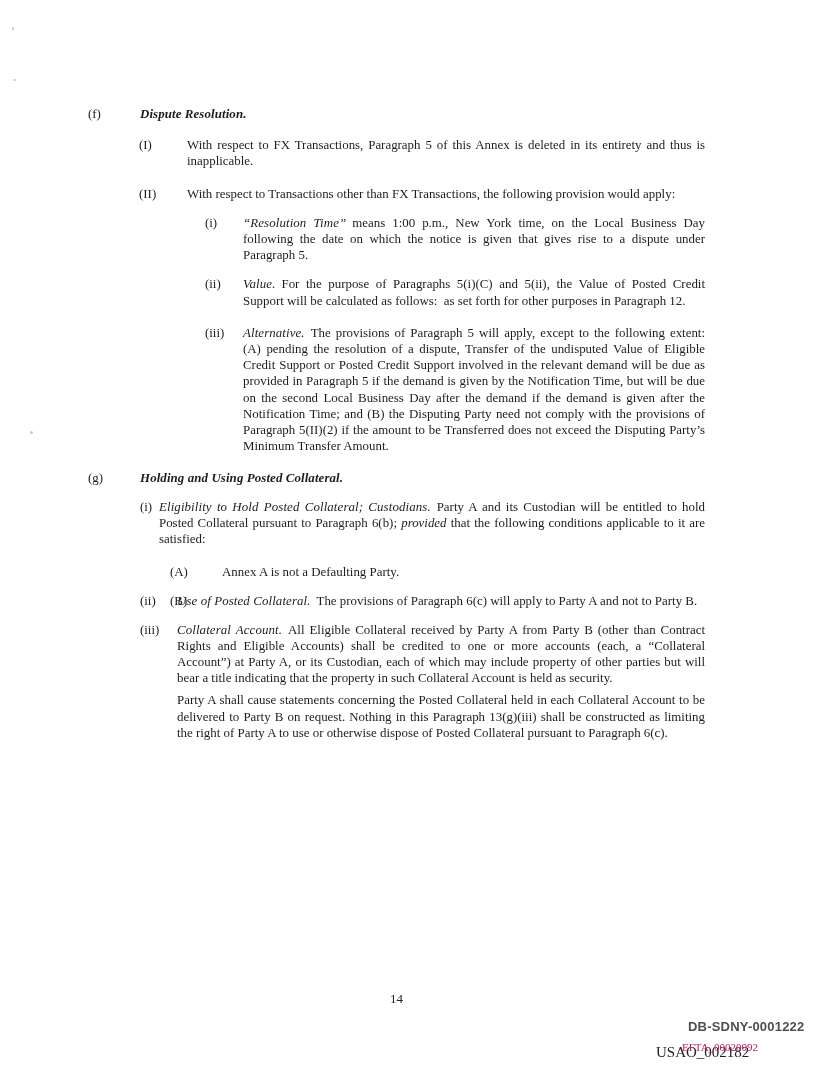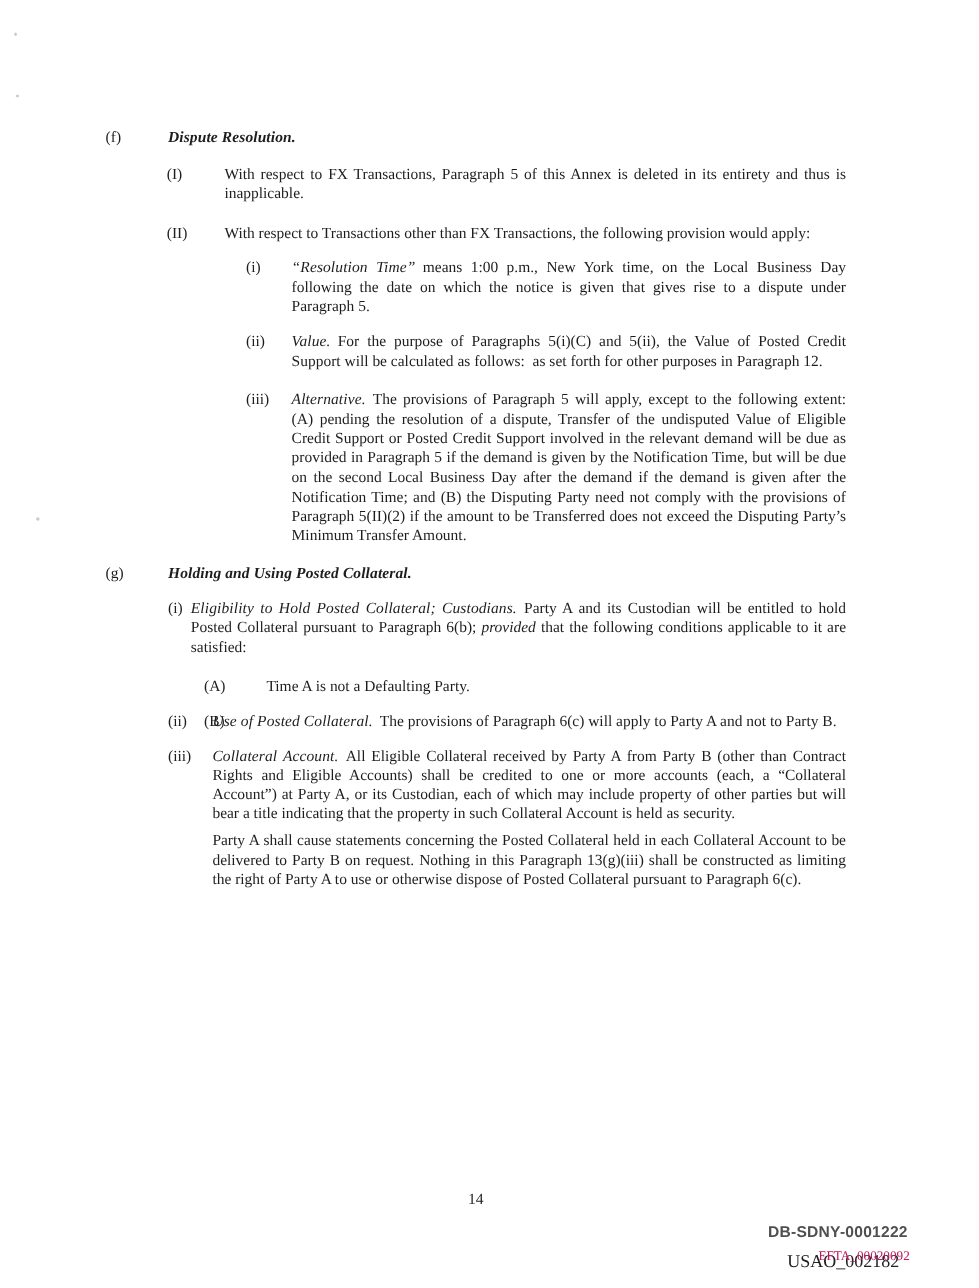--- a/index.html
+++ b/index.html
@@ -43,21 +43,21 @@
     position:absolute;left:88px;top:951px;width:617px;
     text-align:center;font-size:13px;color:#262626;margin-top:40px;
   }
   .foot-conf{
     position:absolute;left:35px;top:1022px;
     font-family:"Liberation Sans","DejaVu Sans",sans-serif;
     font-size:12.5px;letter-spacing:0.3px;color:#1f1f1f;white-space:nowrap;
   }
   .bates-usao{position:absolute;left:656px;top:1006px;font-size:15px;color:#202020;white-space:nowrap;margin-top:38px;}
   .bates-db{
-    position:absolute;left:640px;top:1019px;
+    position:absolute;left:688px;top:1019px;
     font-family:"Liberation Sans","DejaVu Sans",sans-serif;
     font-size:13px;font-weight:bold;letter-spacing:0.2px;color:#4f4f4f;white-space:nowrap;
   }
   .bates-efta{position:absolute;left:682px;top:1041px;font-size:11px;color:#be185d;white-space:nowrap;}
   .speck{position:absolute;background:#9a9a9a;border-radius:50%;}
   #speck1{left:12px;top:27px;width:2px;height:3px;opacity:.55;}
   #speck2{left:13px;top:79px;width:3px;height:2px;opacity:.5;}
   #speck3{left:30px;top:431px;width:3px;height:3px;opacity:.5;}
 </style>
 </head>
@@ -101,21 +101,21 @@
       <span class="sec-marker">(g)</span>
       <span class="shead">Holding and Using Posted Collateral.</span>
     </div>
 
     <div class="gi mt12">
       <span class="marker">(i)</span><span class="lead">Eligibility to Hold Posted Collateral; Custodians.</span><span>Party A and its Custodian will be entitled to hold Posted Collateral pursuant to Paragraph 6(b); </span><em>provided</em><span> that the following conditions applicable to it are satisfied:</span>
     </div>
 
     <div class="gAB mt17">
       <span class="marker">(A)</span>
-      <span>Time A is not a Defaulting Party.</span>
+      <span>Annex A is not a Defaulting Party.</span>
     </div>
 
     <div class="gAB mt13">
       <span class="marker">(B)</span>
     </div>
 
 
     <div class="g23 mt13">
       <span class="marker">(ii)</span><span class="lead">Use of Posted Collateral.</span><span>The provisions of Paragraph 6(c) will apply to Party A and not to Party B.</span>
     </div>

